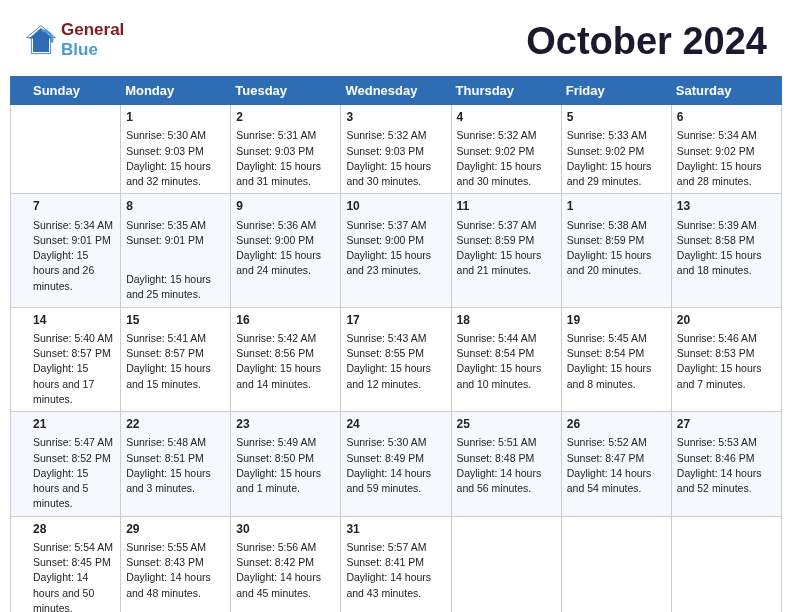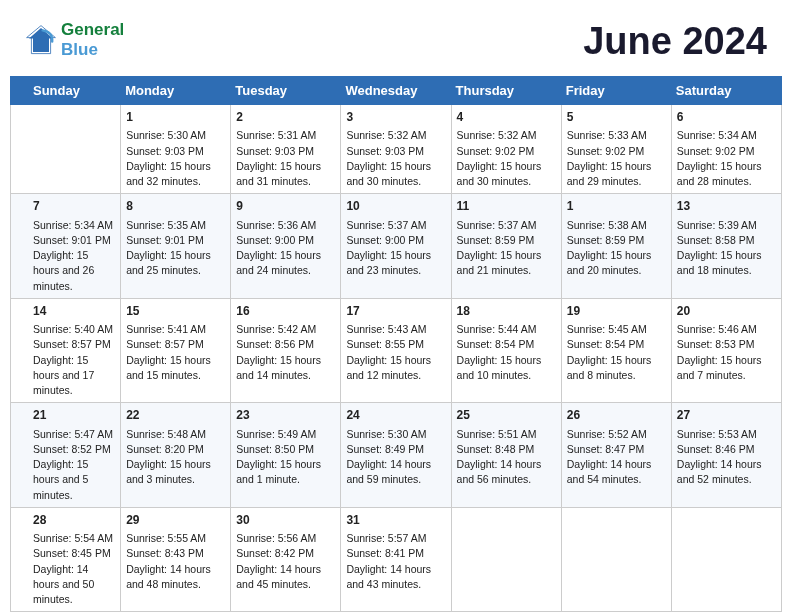--- a/index.html
+++ b/index.html
@@ -82,26 +82,26 @@
 <body>
 
 <div class="header">
   <div class="logo">
     <svg class="logo-icon" viewBox="0 0 40 40">
       <polygon points="20,5 35,18 30,18 30,35 10,35 10,18 5,18" fill="#2e6db4"></polygon>
       <polygon points="20,2 38,17 32,17 32,37 8,37 8,17 2,17" fill="none" stroke="#2e6db4" stroke-width="1"></polygon>
       <path d="M22,8 Q35,10 34,22" stroke="#4a9ad4" stroke-width="3" fill="none" stroke-linecap="round"></path>
     </svg>
     <div>
-      <div style="font-size:17px;font-weight:bold;color:#15803d;line-height:1.2;">General</div>
+      <div style="font-size:17px;font-weight:bold;color:#7f1d1d;line-height:1.2;">General</div>
       <div style="font-size:17px;font-weight:bold;color:#4a9ad4;line-height:1.2;">Blue</div>
     </div>
   </div>
   <div class="title-section">
-    <div class="month-year">June 2024</div>
+    <div class="month-year">October 2024</div>
   </div>
 </div>
 
 <table>
   <thead>
     <tr>
     <th>Sunday</th>
         <th>Monday</th>
         <th>Tuesday</th>
         <th>Wednesday</th>
@@ -154,21 +154,21 @@
         <td>
           <span class="day-num">7</span>
           <span style="display: block;">Sunrise: 5:34 AM</span>
           <span style="display: block;">Sunset: 9:01 PM</span>
           <span style="display: block;">Daylight: 15 hours and 26 minutes.</span>
         </td>
         <td>
           <span class="day-num">8</span>
           <span style="display: block;">Sunrise: 5:35 AM</span>
           <span style="display: block;">Sunset: 9:01 PM</span>
-          <span style="display: block;">Daylight: 15 hours and 25 minutes.</span>
+          <span style="display: block; margin-top: 24px;">Daylight: 15 hours and 25 minutes.</span>
         </td>
         <td>
           <span class="day-num">9</span>
           <span style="display: block;">Sunrise: 5:36 AM</span>
           <span style="display: block;">Sunset: 9:00 PM</span>
           <span style="display: block;">Daylight: 15 hours and 24 minutes.</span>
         </td>
         <td>
           <span class="day-num">10</span>
           <span style="display: block;">Sunrise: 5:37 AM</span>
@@ -241,21 +241,21 @@
       <tr>
         <td>
           <span class="day-num">21</span>
           <span style="display: block;">Sunrise: 5:47 AM</span>
           <span style="display: block;">Sunset: 8:52 PM</span>
           <span style="display: block;">Daylight: 15 hours and 5 minutes.</span>
         </td>
         <td>
           <span class="day-num">22</span>
           <span style="display: block;">Sunrise: 5:48 AM</span>
-          <span style="display: block;">Sunset: 8:20 PM</span>
+          <span style="display: block;">Sunset: 8:51 PM</span>
           <span style="display: block;">Daylight: 15 hours and 3 minutes.</span>
         </td>
         <td>
           <span class="day-num">23</span>
           <span style="display: block;">Sunrise: 5:49 AM</span>
           <span style="display: block;">Sunset: 8:50 PM</span>
           <span style="display: block;">Daylight: 15 hours and 1 minute.</span>
         </td>
         <td>
           <span class="day-num">24</span>

